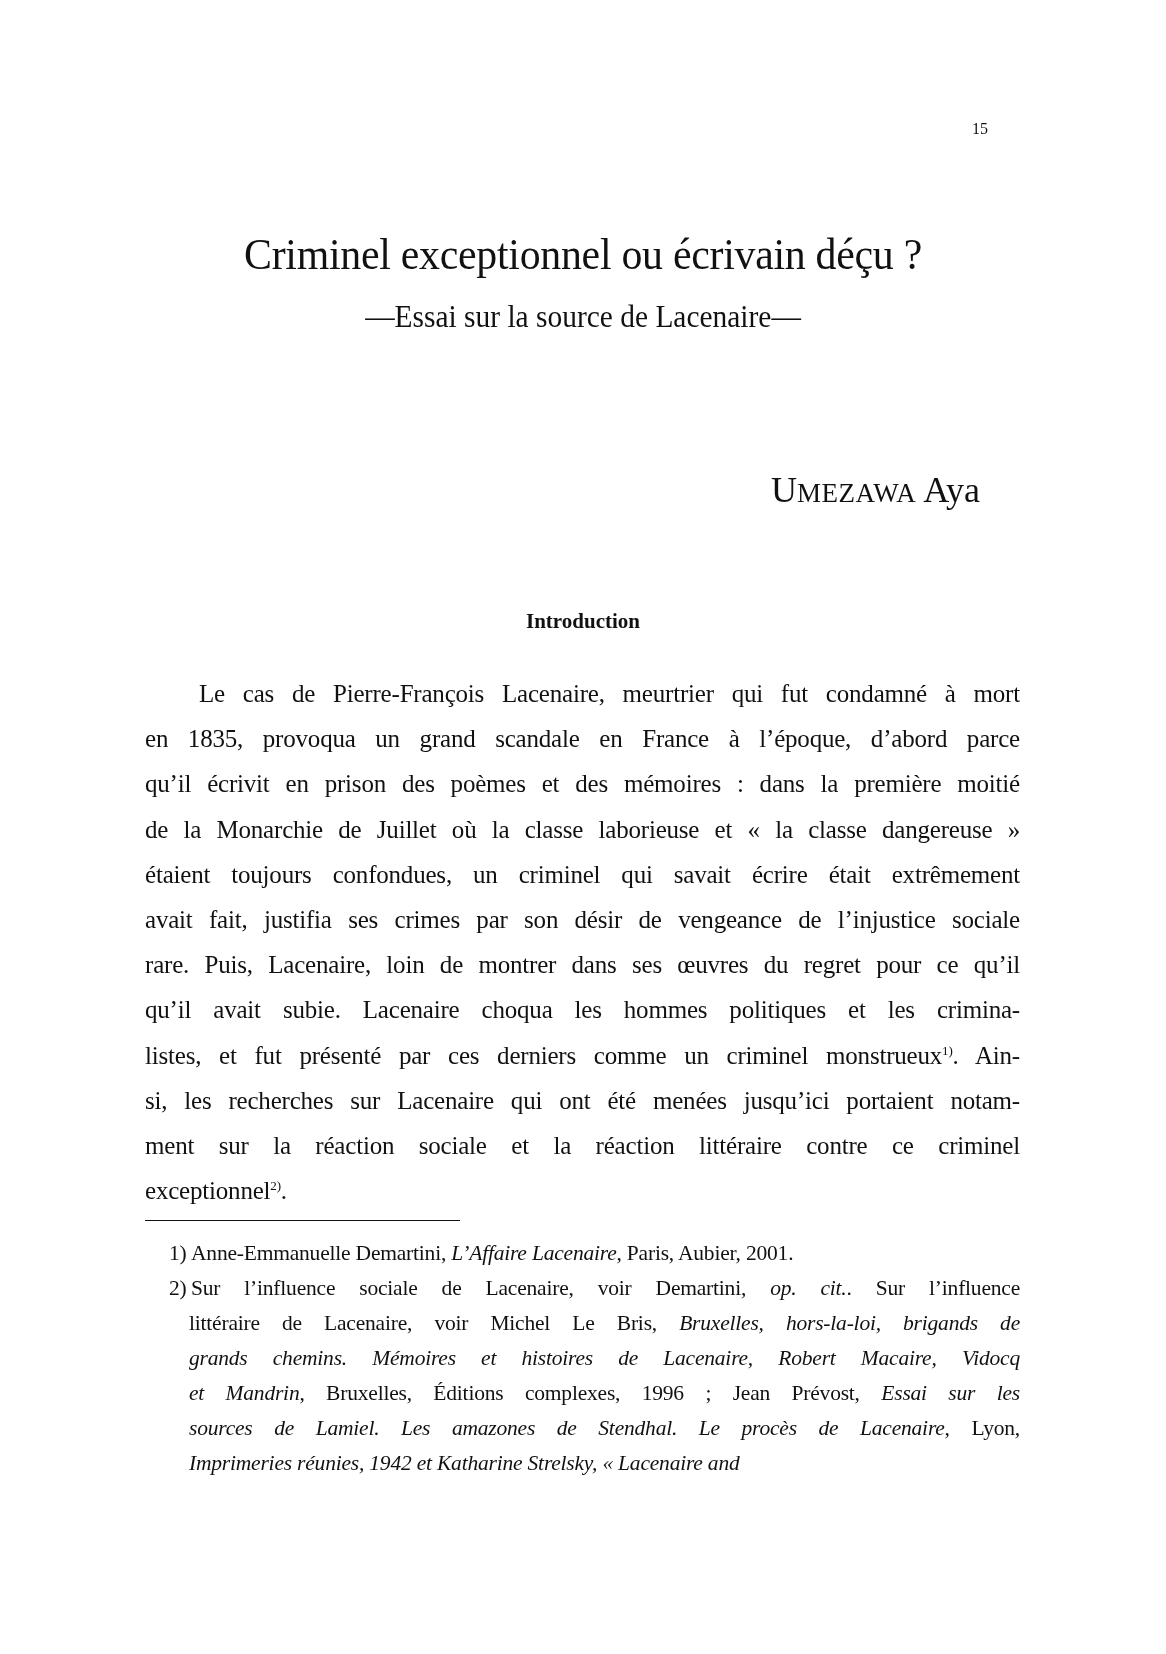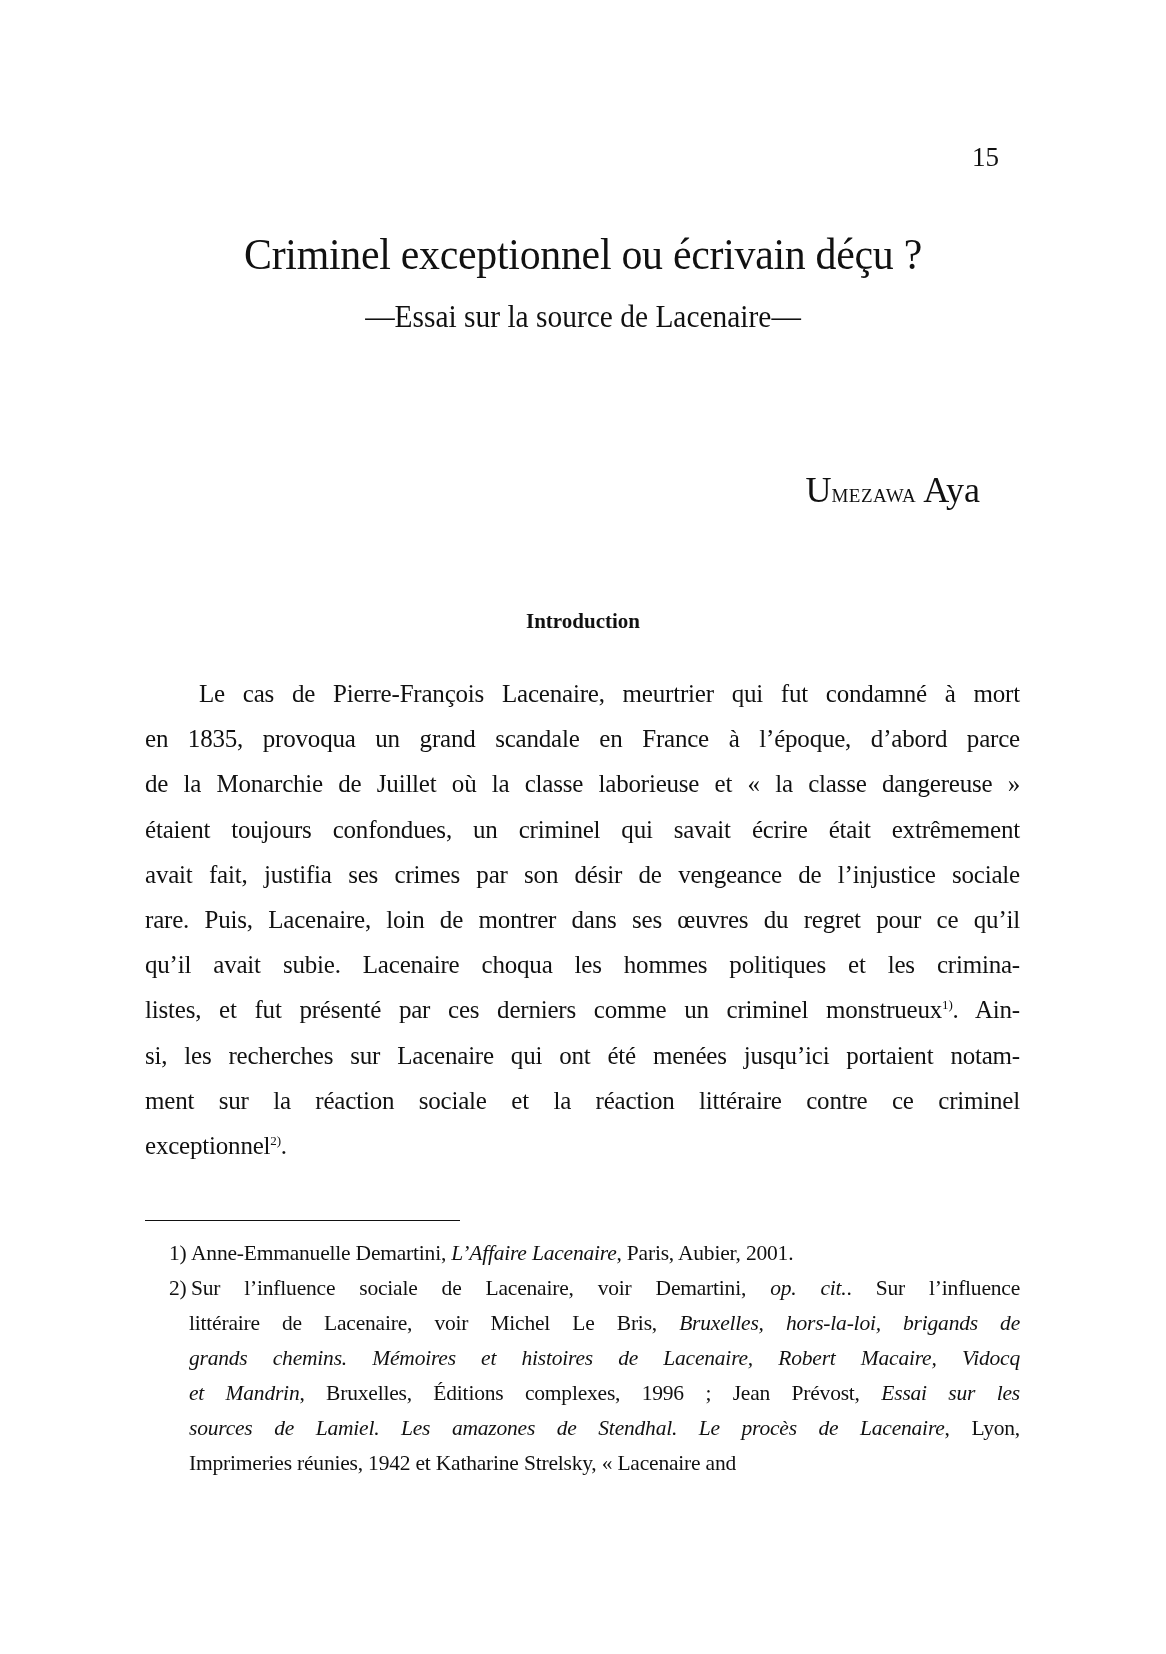--- a/index.html
+++ b/index.html
@@ -2,37 +2,37 @@
 <html><head>
 <meta charset="utf-8">
 <style>
   html, body { margin: 0; padding: 0; background: #ffffff; }
   body {
     width: 1166px; height: 1654px; position: relative; overflow: hidden;
     font-family: "Liberation Serif", "DejaVu Serif", serif; color: #111;
   }
   .page-number {
     position: absolute; top: 118px; left: 972px;
-    font-size: 27px; line-height: 22px; margin-top: 28px;
+    font-size: 16px; line-height: 22px;
   }
   .title {
     position: absolute; top: 228px; left: 0; width: 1166px; text-align: center;
     font-size: 45px; line-height: 52px; letter-spacing: -0.3px;
     transform: scaleX(0.93); transform-origin: center;
   }
   .subtitle {
     position: absolute; top: 297px; left: 0; width: 1166px; text-align: center;
     font-size: 32px; line-height: 38px;
     transform: scaleX(0.92); transform-origin: center;
   }
   .author {
     position: absolute; top: 470px; right: 186px;
     font-size: 36px; line-height: 40px; white-space: nowrap;
   }
-  .author .sc { font-size: 19px; letter-spacing: 0.5px; }
+  .author .sc { font-size: 27px; letter-spacing: 0.5px; }
   .heading {
     position: absolute; top: 606px; left: 0; width: 1166px; text-align: center;
     font-size: 21px; font-weight: bold; line-height: 30px;
   }
   .body-text {
     position: absolute; top: 671px; left: 145px; width: 875px;
     font-size: 25px; line-height: 45.2px; text-align: justify;
     letter-spacing: -0.2px;
   }
   .body-text .line { display: block; text-align: justify; text-align-last: justify; white-space: nowrap; }
@@ -44,21 +44,21 @@
     border-top: 1.3px solid #111;
   }
   .footnotes {
     position: absolute; top: 1236px; left: 145px; width: 875px;
     font-size: 21.5px; line-height: 35px; letter-spacing: -0.2px;
   }
   .fn { display: flex; }
   .fn-num { width: 46px; flex: none; padding-left: 24px; box-sizing: border-box; white-space: nowrap; }
   .fn-body { flex: 1; }
   .fn-body .line { display: block; text-align: justify; text-align-last: justify; white-space: nowrap; }
-  .fn-body .line.last { text-align-last: left; }
+  .fn-body .line.last { text-align-last: left; font-style: italic; }
   .fn2 .fn-body .cont { margin-left: -2px; }
   i { font-style: italic; text-align: center; }
 </style>
 </head>
 <body>
 
 <div class="page-number">15</div>
 
 <div class="title">Criminel exceptionnel ou écrivain déçu ?</div>
 <div class="subtitle">—Essai sur la source de Lacenaire—</div>
@@ -66,20 +66,21 @@
 <div class="author">
   <span>U</span><span class="sc">MEZAWA</span>
   <span>Aya</span>
 </div>
 
 <div class="heading">Introduction</div>
 
 <div class="body-text">
   <span class="line first">Le cas de Pierre-François Lacenaire, meurtrier qui fut condamné à mort</span>
   <span class="line">en 1835, provoqua un grand scandale en France à l’époque, d’abord parce</span>
+  <span class="line">qu’il écrivit en prison des poèmes et des mémoires : dans la première moitié</span>
   <span class="line">de la Monarchie de Juillet où la classe laborieuse et « la classe dangereuse »</span>
   <span class="line">étaient toujours confondues, un criminel qui savait écrire était extrêmement</span>
   <span class="line">avait fait, justifia ses crimes par son désir de vengeance de l’injustice sociale</span>
   <span class="line">rare. Puis, Lacenaire, loin de montrer dans ses œuvres du regret pour ce qu’il</span>
   <span class="line">qu’il avait subie. Lacenaire choqua les hommes politiques et les crimina-</span>
   <span class="line"><span>listes, et fut présenté par ces derniers comme un criminel monstrueux</span><sup>1)</sup><span>. Ain-</span></span>
   <span class="line">si, les recherches sur Lacenaire qui ont été menées jusqu’ici portaient notam-</span>
   <span class="line">ment sur la réaction sociale et la réaction littéraire contre ce criminel</span>
   <span class="line last"><span>exceptionnel</span><sup>2)</sup><span>.</span></span>
 </div>

